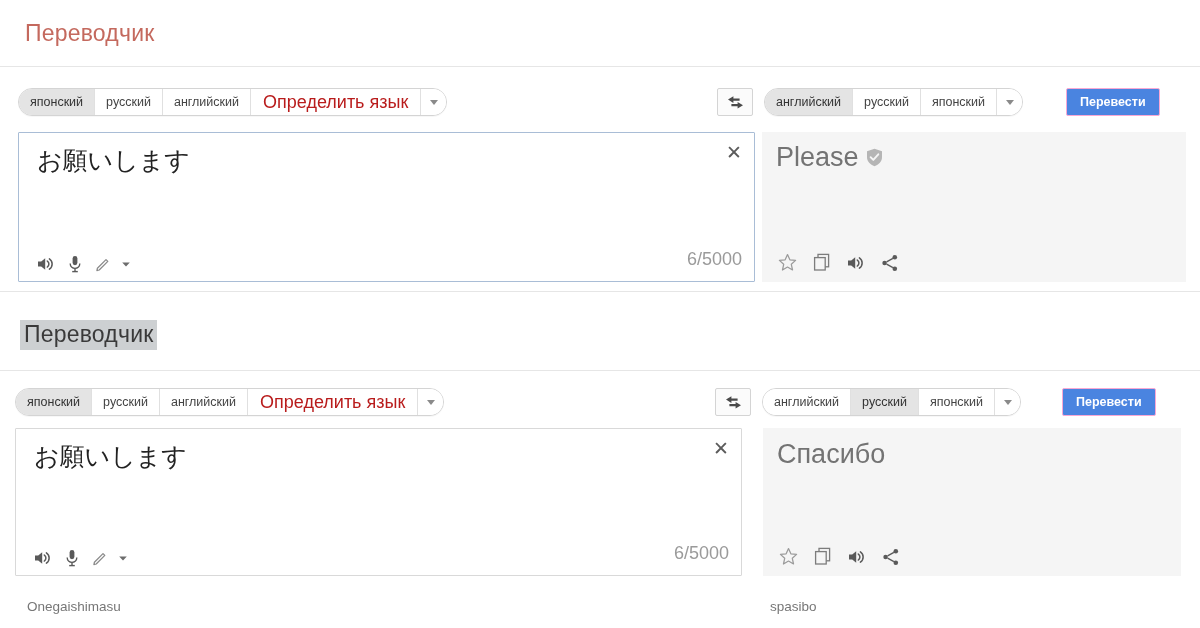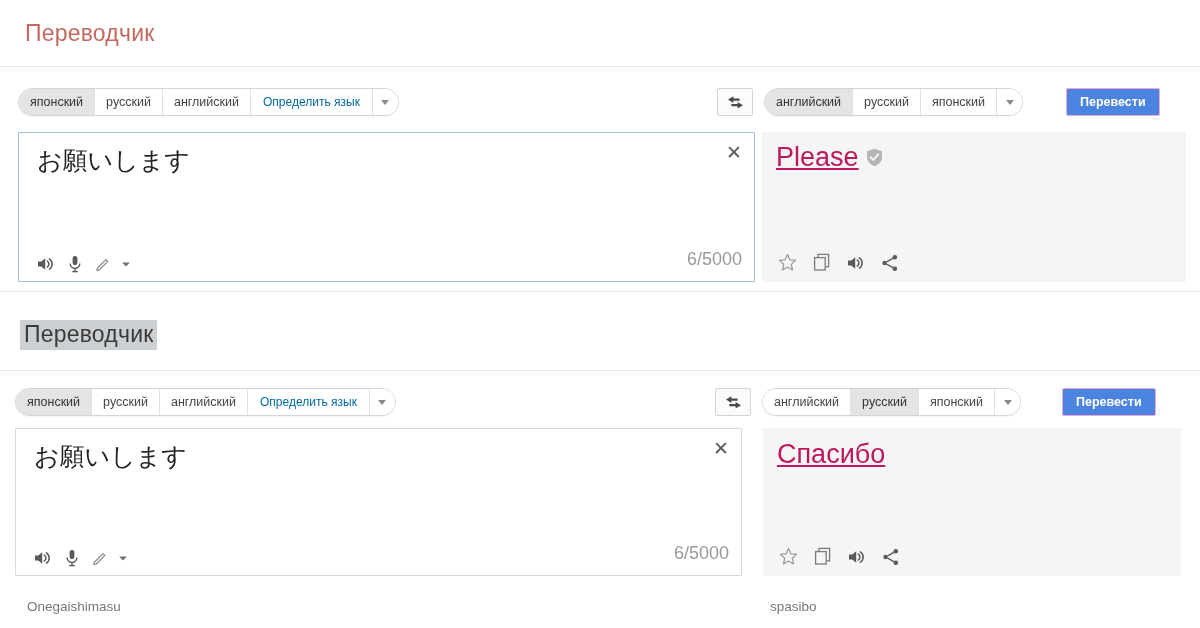--- a/index.html
+++ b/index.html
@@ -57,21 +57,21 @@
     background:#fff;
     white-space:nowrap;
     cursor:pointer;
     line-height:1;
   }
   .langgroup .lang.sel {
     background:#e4e4e4;
     color:#333;
     font-weight:400;
   }
-  .langgroup .lang.wide { font-size:12px; color:#0369a1; padding:0 12px; }
+  .langgroup .lang.wide { font-size:18px; color:#b91c1c; padding:0 12px; }
   .langgroup .caret {
     display:flex; align-items:center; justify-content:center;
     width:25px; background:#fff; cursor:pointer;
     border-right:none;
   }
   .caret-tri {
     width:0;height:0;
     border-left:4px solid transparent;
     border-right:4px solid transparent;
     border-top:5px solid #8a8a8a;
@@ -134,23 +134,23 @@
     display:flex; align-items:center; gap:13px;
   }
 
   
   .outbox {
     position:absolute;
     background:#f5f5f5;
   }
   .out-text {
     position:absolute;
-    font-size:27px; color:#be185d; line-height:1.1;
-    white-space:nowrap;
-    display:flex; align-items:center; gap:7px;text-decoration:underline;
+    font-size:27px; color:#737373; line-height:1.1;
+    white-space:nowrap;
+    display:flex; align-items:center; gap:7px;
   }
   .out-tools {
     position:absolute;
     display:flex; align-items:center; gap:16px;
   }
 
   
   .translit {
     position:absolute;
     font-size:13.5px;

